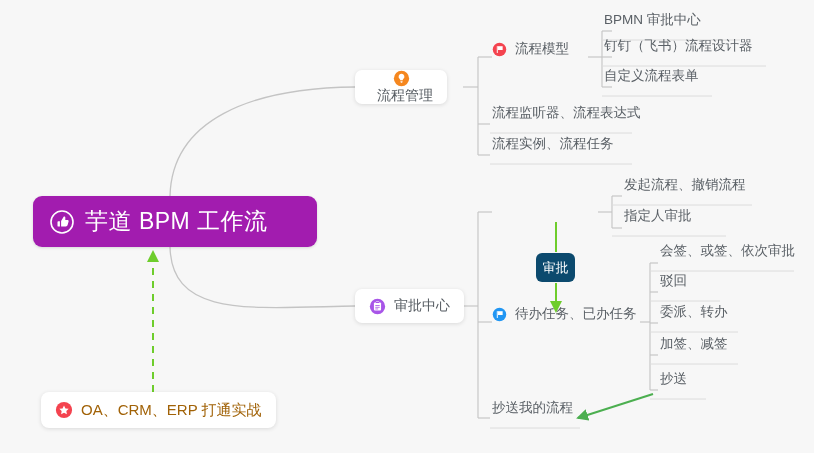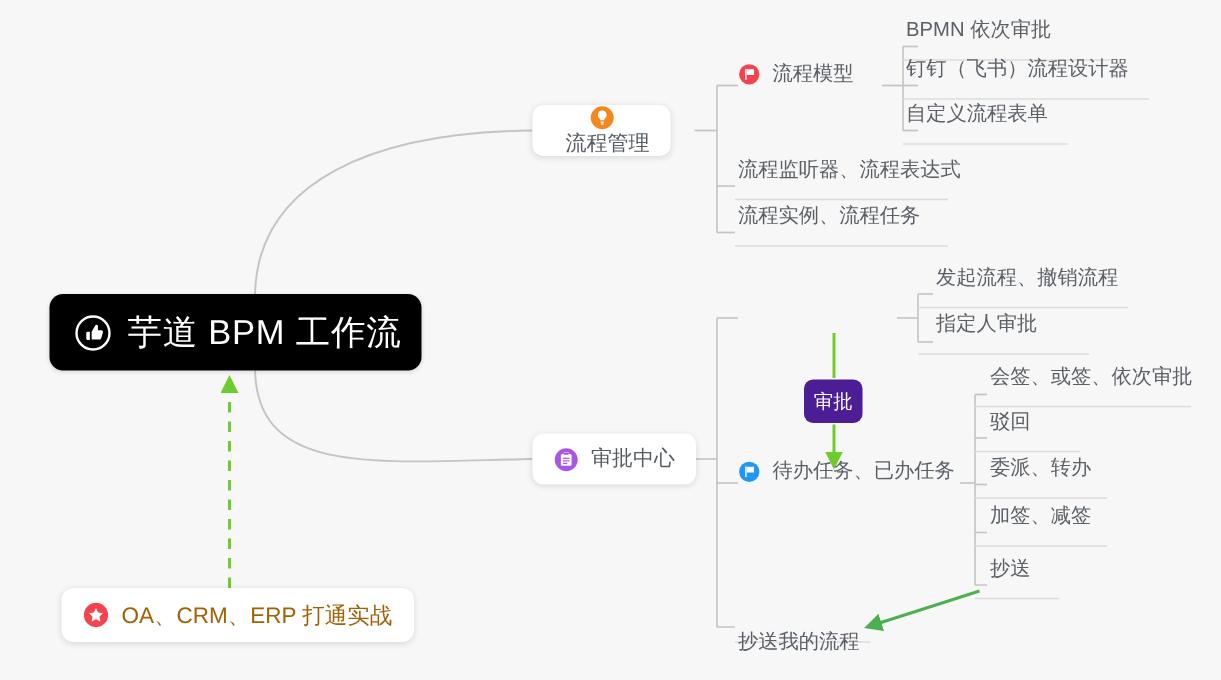--- a/index.html
+++ b/index.html
@@ -25,23 +25,23 @@
     width: 814px;
     height: 453px;
     pointer-events: none;
   }
 
   
   .root-node {
     position: absolute;
     left: 33px;
     top: 196px;
-    width: 248px;
+    width: 284px;
     height: 51px;
-    background: #000000;
+    background: #a21caf;
     border-radius: 9px;
     box-shadow: 0 1px 3px rgba(0,0,0,0.13);
     display: flex;
     align-items: center;
     padding-left: 17px;
     box-sizing: border-box;
   }
   .root-label {
     color: #ffffff;
     font-size: 23px;
@@ -106,21 +106,21 @@
   }
   .icon svg { display: block; }
 
   
   #tag-approve {
     position: absolute;
     left: 536px;
     top: 253px;
     width: 39px;
     height: 29px;
-    background: #4c1d95;
+    background: #0c4a6e;
     border-radius: 6px;
     display: flex;
     align-items: center;
     justify-content: center;
   }
   #tag-approve .tag-label {
     color: #ffffff;
     font-size: 13px;
     white-space: nowrap;
   }
@@ -226,21 +226,21 @@
       <svg width="15" height="15" viewBox="0 0 20 20">
         <circle cx="10" cy="10" r="9" fill="#f4434f"></circle>
         <rect x="6.4" y="5.2" width="1.3" height="9.6" rx="0.6" fill="#ffffff"></rect>
         <path d="M8 5.6h6.2v5.1H8z" fill="#ffffff"></path>
       </svg>
     </span>
     <span class="tlabel">流程模型</span>
   </div>
 
   <div class="tnode" style="left:604px; top:12px;">
-    <span class="tlabel">BPMN 依次审批</span>
+    <span class="tlabel">BPMN 审批中心</span>
   </div>
 
   <div class="tnode" style="left:604px; top:38px;">
     <span class="tlabel">钉钉（飞书）流程设计器</span>
   </div>
 
   <div class="tnode" style="left:604px; top:68px;">
     <span class="tlabel">自定义流程表单</span>
   </div>
 
@@ -304,21 +304,21 @@
   </div>
 
   <div class="tnode" style="left:660px; top:336px;">
     <span class="tlabel">加签、减签</span>
   </div>
 
   <div class="tnode" style="left:660px; top:371px;">
     <span class="tlabel">抄送</span>
   </div>
 
-  <div class="tnode" style="left:492px; top:400px;margin-top:20px;">
+  <div class="tnode" style="left:492px; top:400px;">
     <span class="tlabel">抄送我的流程</span>
   </div>
 
   <div class="card" id="node-integration">
     <span class="icon">
       <svg width="18" height="18" viewBox="0 0 20 20">
         <circle cx="10" cy="10" r="9" fill="#f4434f"></circle>
         <path d="M10 4.9l1.6 3.3 3.6.5-2.6 2.5.6 3.6L10 13.1l-3.2 1.7.6-3.6L4.8 8.7l3.6-.5z" fill="#ffffff"></path>
       </svg>
     </span>

